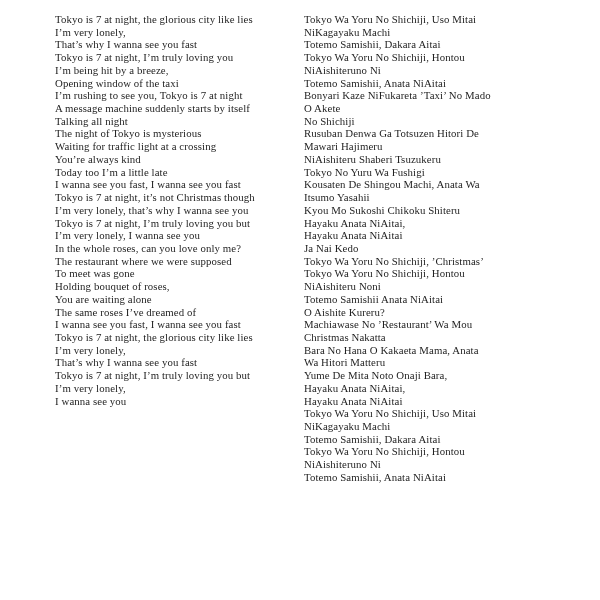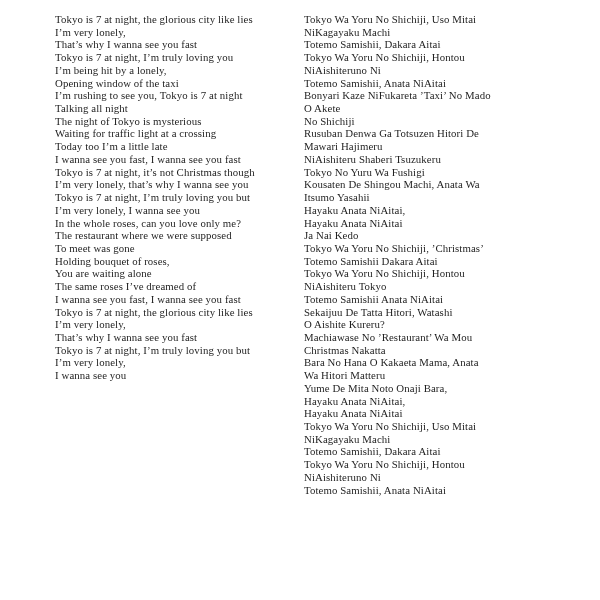--- a/index.html
+++ b/index.html
@@ -32,26 +32,28 @@
 </style>
 </head>
 <body>
 
 <div class="page">
   <div class="lyrics-col col-english">
       <div class="line">Tokyo is 7 at night, the glorious city like lies</div>
       <div class="line">I’m very lonely,</div>
       <div class="line">That’s why I wanna see you fast</div>
       <div class="line">Tokyo is 7 at night, I’m truly loving you</div>
-      <div class="line">I’m being hit by a lonely,</div>
+      <div class="line">I’m being hit by a breeze,</div>
       <div class="line">Opening window of the taxi</div>
       <div class="line">I’m rushing to see you, Tokyo is 7 at night</div>
+      <div class="line">A message machine suddenly starts by itself</div>
       <div class="line">Talking all night</div>
       <div class="line">The night of Tokyo is mysterious</div>
       <div class="line">Waiting for traffic light at a crossing</div>
+      <div class="line">You’re always kind</div>
       <div class="line">Today too I’m a little late</div>
       <div class="line">I wanna see you fast, I wanna see you fast</div>
       <div class="line">Tokyo is 7 at night, it’s not Christmas though</div>
       <div class="line">I’m very lonely, that’s why I wanna see you</div>
       <div class="line">Tokyo is 7 at night, I’m truly loving you but</div>
       <div class="line">I’m very lonely, I wanna see you</div>
       <div class="line">In the whole roses, can you love only me?</div>
       <div class="line">The restaurant where we were supposed</div>
       <div class="line">To meet was gone</div>
       <div class="line">Holding bouquet of roses,</div>
@@ -74,29 +76,28 @@
       <div class="line">Totemo Samishii, Anata NiAitai</div>
       <div class="line">Bonyari Kaze NiFukareta ’Taxi’ No Mado</div>
       <div class="line">O Akete</div>
       <div class="line">No Shichiji</div>
       <div class="line">Rusuban Denwa Ga Totsuzen Hitori De</div>
       <div class="line">Mawari Hajimeru</div>
       <div class="line">NiAishiteru Shaberi Tsuzukeru</div>
       <div class="line">Tokyo No Yuru Wa Fushigi</div>
       <div class="line">Kousaten De Shingou Machi, Anata Wa</div>
       <div class="line">Itsumo Yasahii</div>
+      <div class="line">Kyou Mo Sukoshi Chikoku Shiteru</div>
       <div class="line">Hayaku Anata NiAitai,</div>
       <div class="line">Hayaku Anata NiAitai</div>
       <div class="line">Ja Nai Kedo</div>
       <div class="line">Tokyo Wa Yoru No Shichiji, ’Christmas’</div>
-      <div class="line">Totemo Samishii Dakara Aitai</div>
       <div class="line">Tokyo Wa Yoru No Shichiji, Hontou</div>
-      <div class="line">NiAishiteru Tokyo</div>
+      <div class="line">NiAishiteru Noni</div>
       <div class="line">Totemo Samishii Anata NiAitai</div>
-      <div class="line">Sekaijuu De Tatta Hitori, Watashi</div>
       <div class="line">O Aishite Kureru?</div>
       <div class="line">Machiawase No ’Restaurant’ Wa Mou</div>
       <div class="line">Christmas Nakatta</div>
       <div class="line">Bara No Hana O Kakaeta Mama, Anata</div>
       <div class="line">Wa Hitori Matteru</div>
       <div class="line">Yume De Mita Noto Onaji Bara,</div>
       <div class="line">Hayaku Anata NiAitai,</div>
       <div class="line">Hayaku Anata NiAitai</div>
       <div class="line">Tokyo Wa Yoru No Shichiji, Uso Mitai</div>
       <div class="line">NiKagayaku Machi</div>

